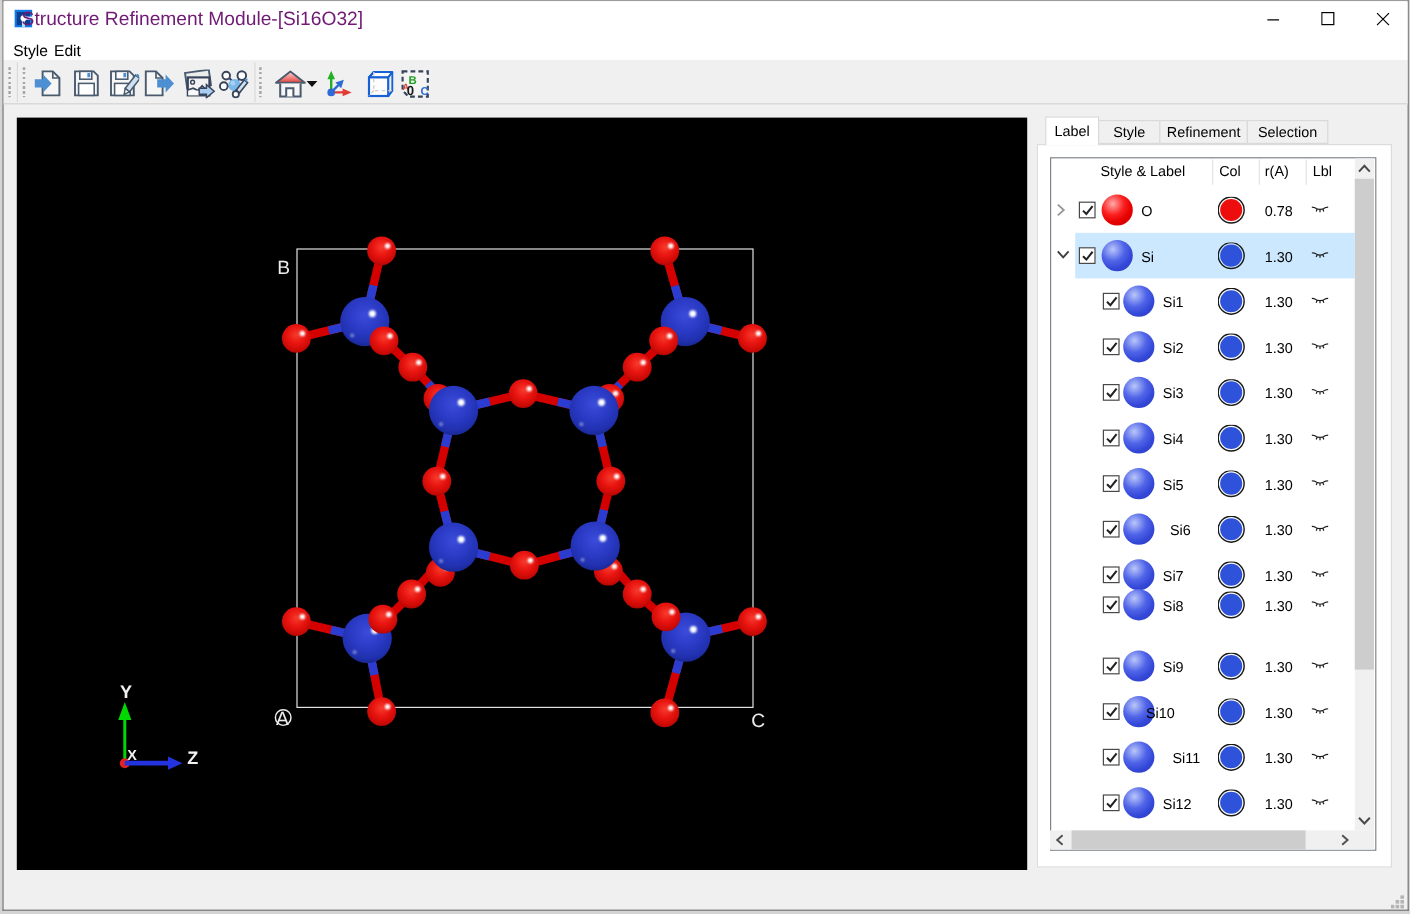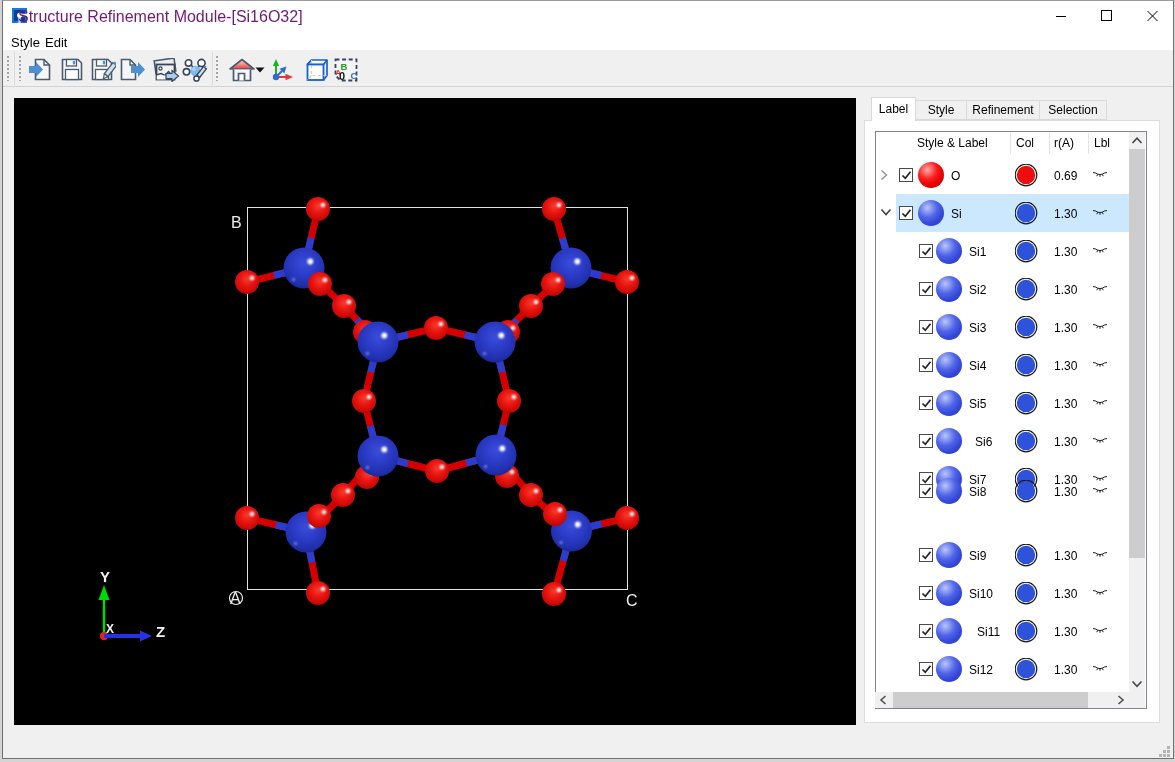--- a/index.html
+++ b/index.html
@@ -317,21 +317,21 @@
     <span class="cb" style="left:24px">
       <svg width="12" height="12">
         <use href="#chk"></use>
       </svg>
     </span>
     <span class="sp spr" style="left:43px"></span>
     <span class="lbl" style="left:76px">O</span>
     <svg class="col">
       <use href="#cO"></use>
     </svg>
-    <span class="ra">0.69</span>
+    <span class="ra">0.78</span>
     <svg class="eye" width="14" height="7">
       <use href="#eye"></use>
     </svg>
   </div>
 <div class="row" style="top:194px">
     <div class="hl" style="position:absolute;left:21px;width:233px;height:38px"></div>
     <svg class="arr" style="top:14px" width="12" height="9">
       <path d="M1.5 1.5 L6 6.5 L10.5 1.5" stroke="#404040" stroke-width="1.6" fill="none"></path>
     </svg>
     <span class="cb" style="left:24px">
@@ -454,21 +454,21 @@
     <span class="sp spb" style="left:61px"></span>
     <span class="lbl" style="left:94px">Si7</span>
     <svg class="col">
       <use href="#cS"></use>
     </svg>
     <span class="ra">1.30</span>
     <svg class="eye" width="14" height="7">
       <use href="#eye"></use>
     </svg>
   </div>
-<div class="row" style="top:472px">
+<div class="row" style="top:485px">
     <span class="cb" style="left:44px">
       <svg width="12" height="12">
         <use href="#chk"></use>
       </svg>
     </span>
     <span class="sp spb" style="left:61px"></span>
     <span class="lbl" style="left:94px">Si8</span>
     <svg class="col">
       <use href="#cS"></use>
     </svg>
@@ -493,21 +493,21 @@
       <use href="#eye"></use>
     </svg>
   </div>
 <div class="row" style="top:574px">
     <span class="cb" style="left:44px">
       <svg width="12" height="12">
         <use href="#chk"></use>
       </svg>
     </span>
     <span class="sp spb" style="left:61px"></span>
-    <span class="lbl" style="left:94px">Si10</span>
+    <span class="lbl" style="left:80px">Si10</span>
     <svg class="col">
       <use href="#cS"></use>
     </svg>
     <span class="ra">1.30</span>
     <svg class="eye" width="14" height="7">
       <use href="#eye"></use>
     </svg>
   </div>
 <div class="row" style="top:612px">
     <span class="cb" style="left:44px">

